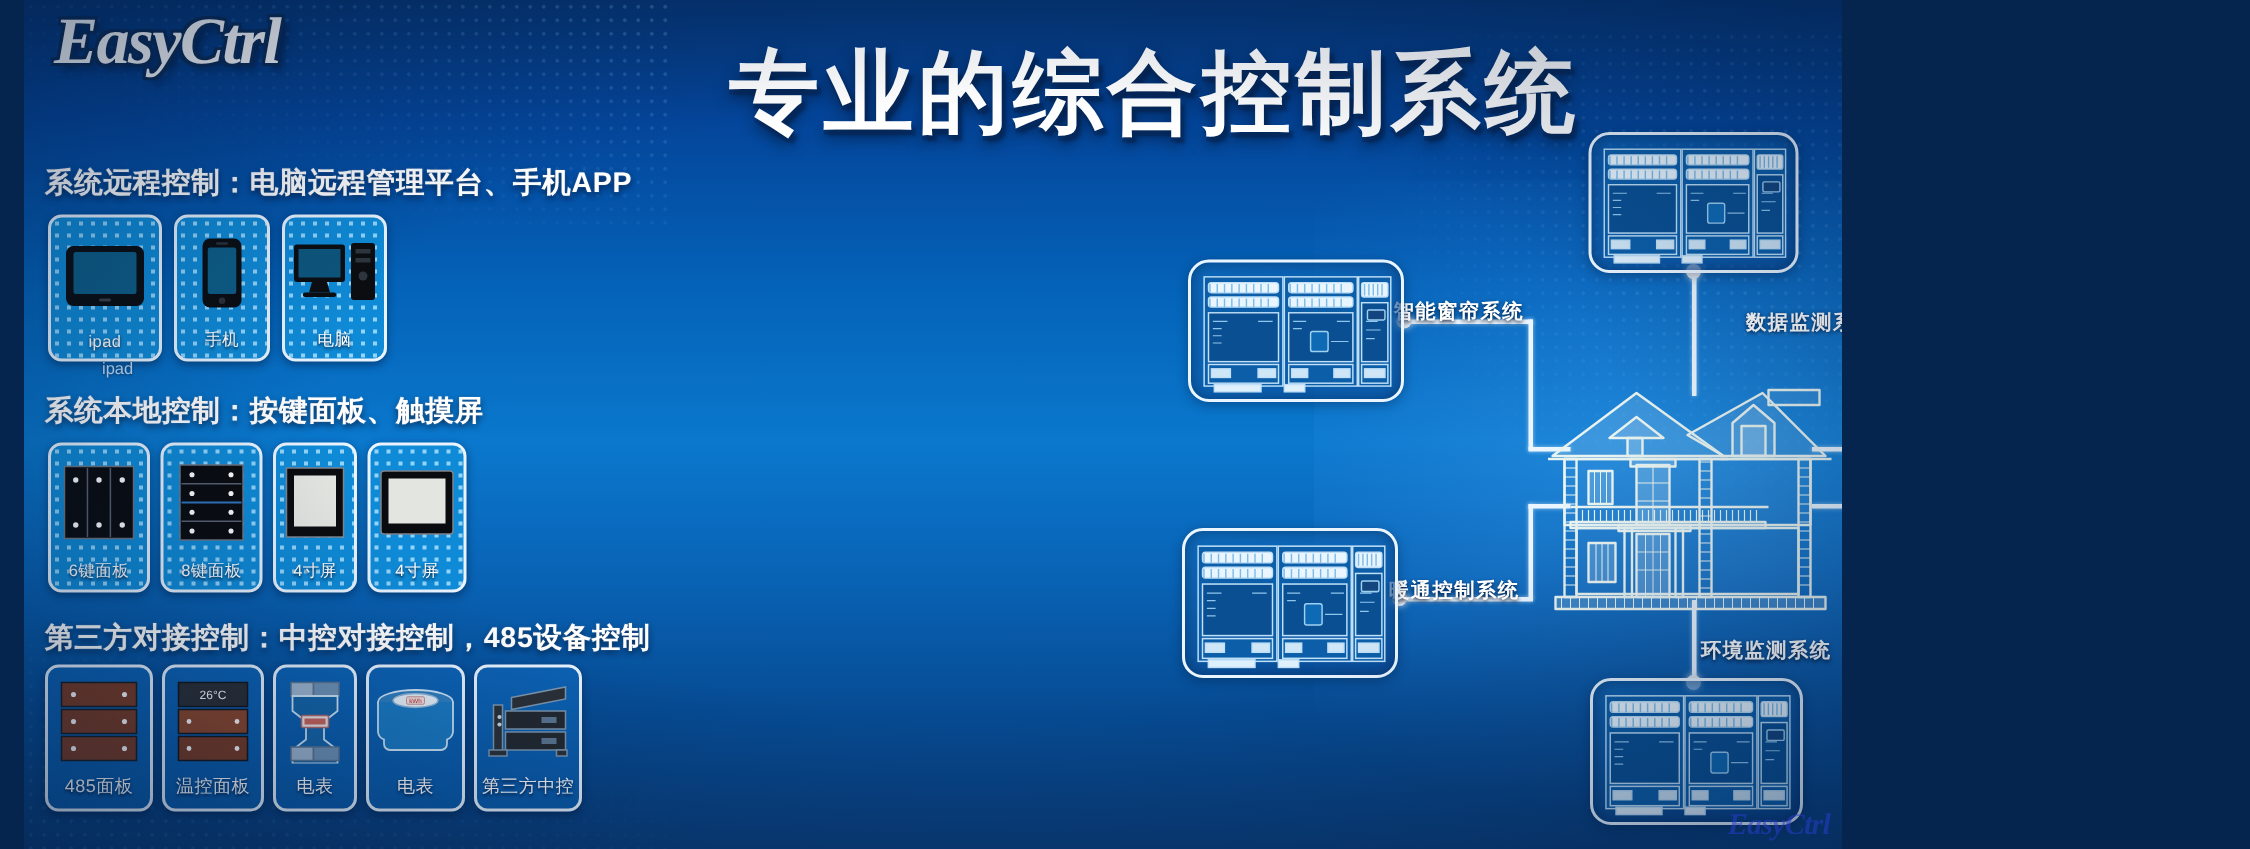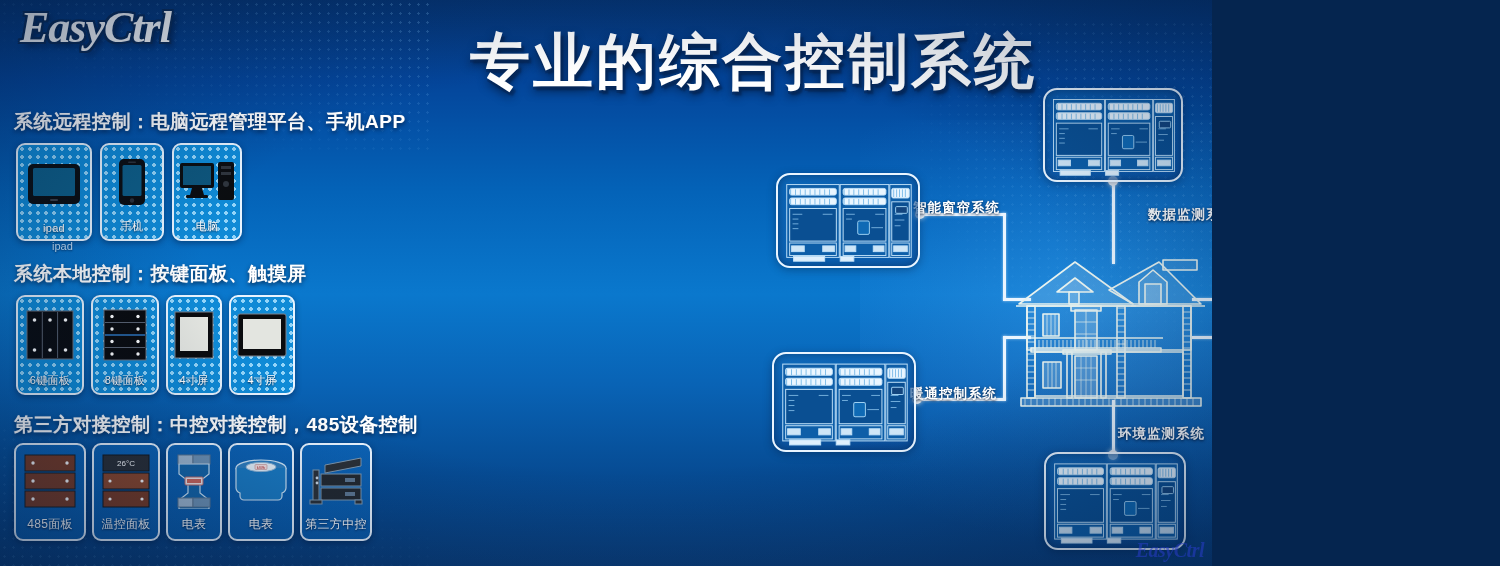--- a/index.html
+++ b/index.html
@@ -14,20 +14,21 @@
     overflow:hidden;
     background:
       linear-gradient(180deg,
         #053473 0%,
         #04459a 14%,
         #0463b8 34%,
         #0a78cd 52%,
         #0963b5 68%,
         #064b93 84%,
         #0a3d79 100%);
+    margin-left: 16px;
   }
   
   .glow{
     position:absolute;left:860px;top:120px;width:620px;height:420px;
     background:radial-gradient(ellipse at 40% 45%, rgba(90,180,255,.30) 0%, rgba(60,150,240,.12) 45%, rgba(0,0,0,0) 72%);
     pointer-events:none;
   }
   .vignette{
     position:absolute;inset:0;
     background:radial-gradient(ellipse at 52% 48%, rgba(0,0,0,0) 48%, rgba(2,26,62,.48) 100%);

